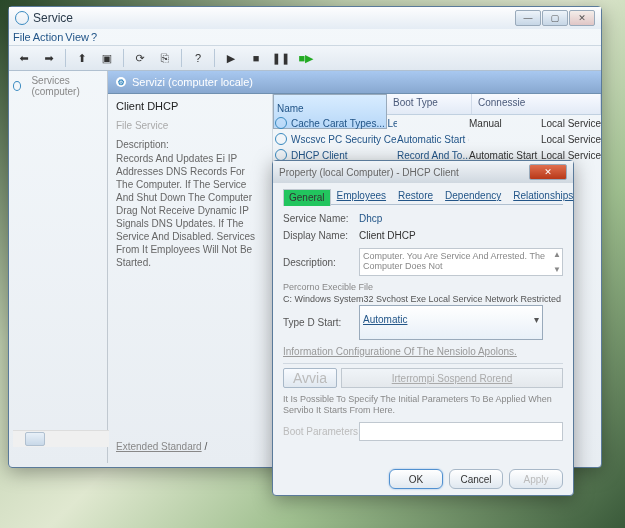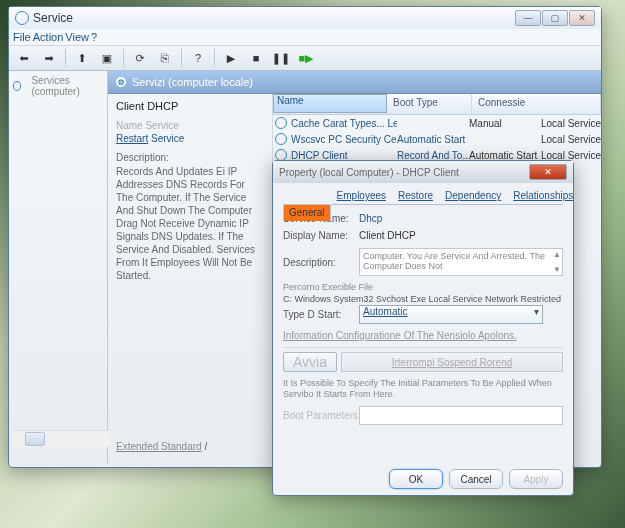--- a/index.html
+++ b/index.html
@@ -43,28 +43,28 @@
  .tabs-bot u{text-decoration:underline;color:#888}
  .hscroll{height:16px;background:#f0f0f0;border-top:1px solid #ddd;display:flex;align-items:center}
  .hscroll .thumb{width:18px;height:12px;background:linear-gradient(#e8f0f8,#c8d8e8);border:1px solid #b0c0d0;border-radius:2px;margin-left:12px}
 
  .dlg{left:272px;top:160px;width:300px;height:334px;background:#eef2f6}
  .dlg .titlebar{background:linear-gradient(#f0f4f8,#d0d8e0);color:#555}
  .dlg .winbtn.cl{width:36px;background:linear-gradient(#e07050,#b83818);color:#fff}
  .dlg-body{padding:4px 10px 6px}
  .tabrow{display:flex;border-bottom:1px solid #b0c0d0;margin-bottom:6px}
  .tab{padding:2px 5px 3px;font-size:10px;color:#258;border:1px solid transparent;border-bottom:none;text-decoration:underline}
- .tab.act{background:#f97316;border-color:#c0c8d0;color:#333;text-decoration:none;position:relative;top:17px}
+ .tab.act{background:#22c55e;border-color:#c0c8d0;color:#333;text-decoration:none;position:relative;top:2px}
  .frow{display:flex;align-items:center;margin-bottom:3px;font-size:10px;min-height:14px}
  .flab{width:76px;color:#555}
  .fval{flex:1;color:#258}
  .descbox{flex:1;background:#fff;border:1px solid #c0c8d0;padding:2px 10px 2px 3px;font-size:9px;color:#888;height:22px;overflow:hidden;position:relative}
  .descbox .arr{position:absolute;right:1px;width:8px;text-align:center;color:#888;font-size:8px}
  .small{font-size:9px;color:#888;margin:6px 0 2px}
- .sel{width:176px;height:17px;border:1px solid #9ab;background:linear-gradient(#fff,#e8f0f8);padding:0 3px;font-size:10px;color:#258}
+ .sel{width:176px;height:17px;border:1px solid #9ab;background:linear-gradient(#fff,#e8f0f8);padding:8px 3px;font-size:10px;color:#258}
  .drop{float:right;color:#555}
  .info{color:#999;text-decoration:underline;font-size:10px;margin:6px 0}
  .hr{height:1px;background:#d0d8e0;margin:4px 0}
  .bigbtn{width:52px;height:18px;border:1px solid #a8b8c8;background:linear-gradient(#f8fbff,#e0e8f0);border-radius:2px;font-size:14px;color:#555;display:inline-flex;align-items:center;justify-content:center;margin-right:4px}
  .bigbtn.dis{color:#bbb}
  .wide{flex:1;height:18px;border:1px solid #c0c8d0;background:linear-gradient(#f0f4f8,#e4e8ec);display:flex;align-items:center;justify-content:center;color:#aaa;font-size:10px}
  .note{font-size:9px;color:#888;margin:6px 0;line-height:1.2}
  .inp{flex:1;height:17px;border:1px solid #c0c8d0;background:#fff}
  .dlg-foot{position:absolute;bottom:6px;right:10px;display:flex;gap:6px}
  .fbtn{width:52px;height:18px;border:1px solid #a8b8c8;background:linear-gradient(#fff,#e0e8f0);border-radius:6px;font-size:10px;color:#333;display:inline-flex;align-items:center;justify-content:center}
@@ -118,22 +118,21 @@
         </div>
   </div>
   <div class="content">
    <div class="loc">
     <span class="loc-ico">⚙</span>
     <span>Servizi (computer locale)</span>
    </div>
    <div class="split">
     <div class="detail">
      <div class="svc-name">Client DHCP</div>
-     <div class="lnk dis">Name Service</div>
-     <div class="lnk"><u>Restart</u> Service</div>
+     <div class="lnk dis">File Service</div>
      <div class="dhead">Description:</div>
      <div class="ddesc">Records And Updates Ei IP Addresses DNS Records For The Computer. If The Service And Shut Down The Computer Drag Not Receive Dynamic IP Signals DNS Updates. If The Service And Disabled. Services From It Employees Will Not Be Started.</div>
     </div>
     <div class="list">
      <div class="lhead">
       <div class="lh sel" style="width:106px">Name</div>
       <div class="lh" style="width:72px">Boot Type</div>
       <div class="lh" style="flex:1">Connessie</div>
      </div>
      <div class="lrow">

